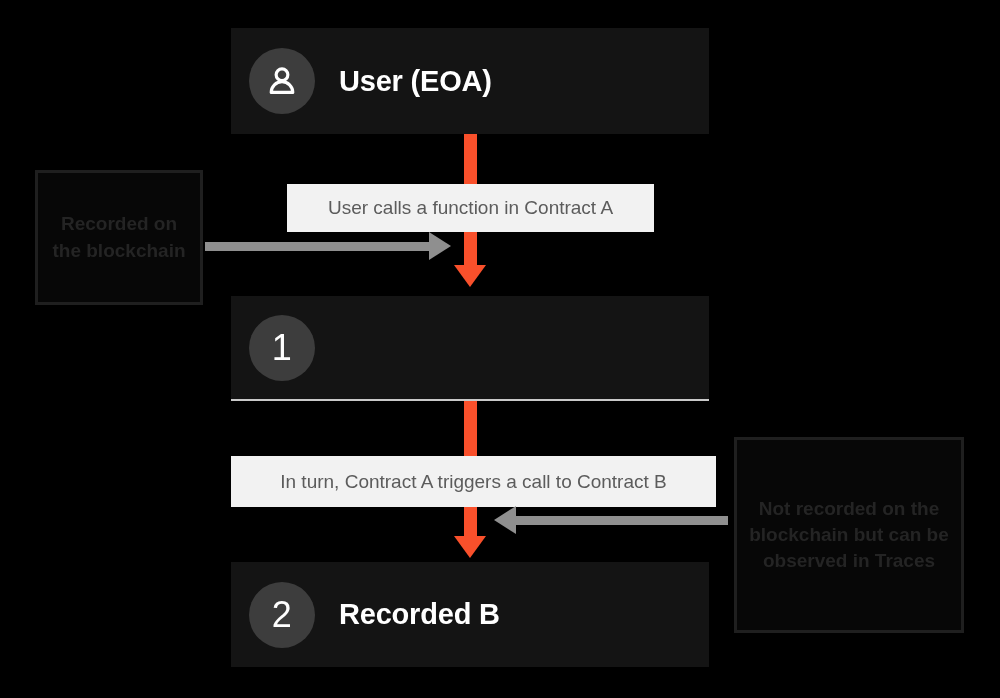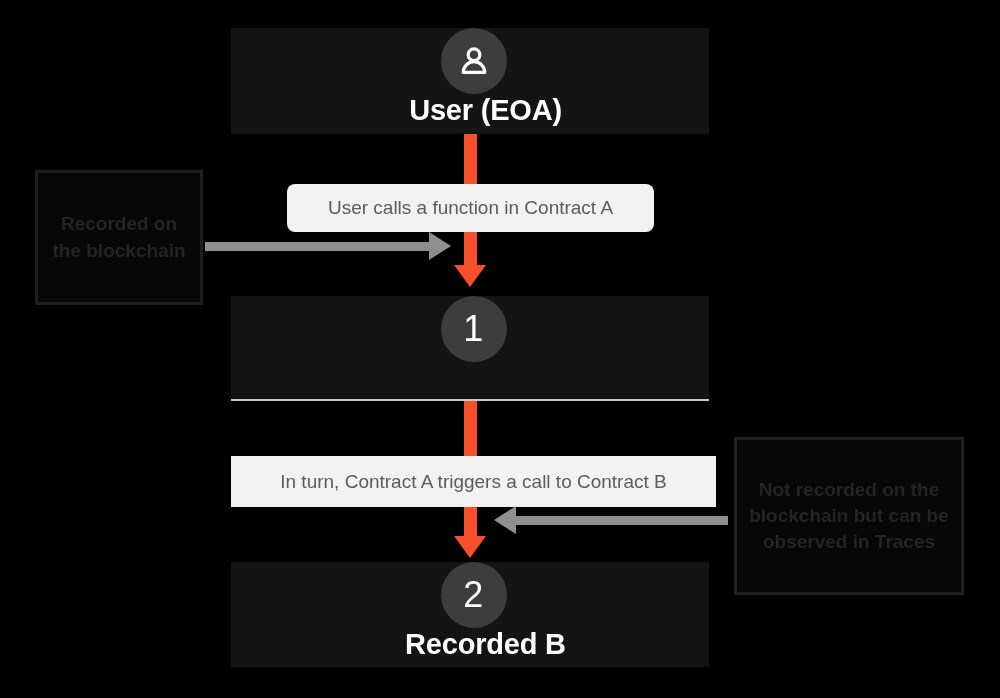--- a/index.html
+++ b/index.html
@@ -22,22 +22,21 @@
 
   
   .node {
     position: absolute;
     left: 231px;
     width: 478px;
     background: #141414;
     display: flex;
     align-items: center;
     box-sizing: border-box;
-    padding-left: 7px;
-    flex-direction: column;
+    padding-left: 18px;
   }
   .node-user     { top: 28px;  height: 106px; }
   .node-a        { top: 296px; height: 105px; border-bottom: 2px solid #c9c9c9; }
   .node-b        { top: 562px; height: 105px; }
 
   .badge {
     width: 66px;
     height: 66px;
     border-radius: 50%;
     background: #3d3d3d;
@@ -70,41 +69,41 @@
     background: #f2f2f2;
     color: #5c5c5c;
     font-size: 19px;
     font-weight: 400;
     display: flex;
     align-items: center;
     justify-content: center;
     box-sizing: border-box;
     white-space: nowrap;
   }
-  .caption-1 { left: 287px; top: 184px; width: 367px; height: 48px; border-radius: 8px; }
+  .caption-1 { left: 287px; top: 184px; width: 367px; height: 48px; }
   .caption-2 { left: 231px; top: 456px; width: 485px; height: 51px; }
 
   
   .callout {
     position: absolute;
     background: #070707;
     border: 3px solid #1f1f1f;
     color: #242424;
     font-size: 19px;
     font-weight: 700;
     line-height: 1.38;
     text-align: center;
     display: flex;
     align-items: center;
     justify-content: center;
     box-sizing: border-box;
     padding: 2px 10px;
   }
   .callout-left  { left: 35px;  top: 170px; width: 168px; height: 135px; }
-  .callout-right { left: 734px; top: 437px; width: 230px; height: 158px; }
+  .callout-right { left: 734px; top: 437px; width: 230px; height: 196px; }
 
   
   .v-arrow {
     position: absolute;
     width: 13px;
     background: #f9502b;
   }
   .v-arrow.shaft-1 { left: 464px; top: 134px; height: 50px; }
   .v-arrow.shaft-2 { left: 464px; top: 232px; height: 35px; }
   .v-arrow.shaft-3 { left: 464px; top: 401px; height: 55px; }

